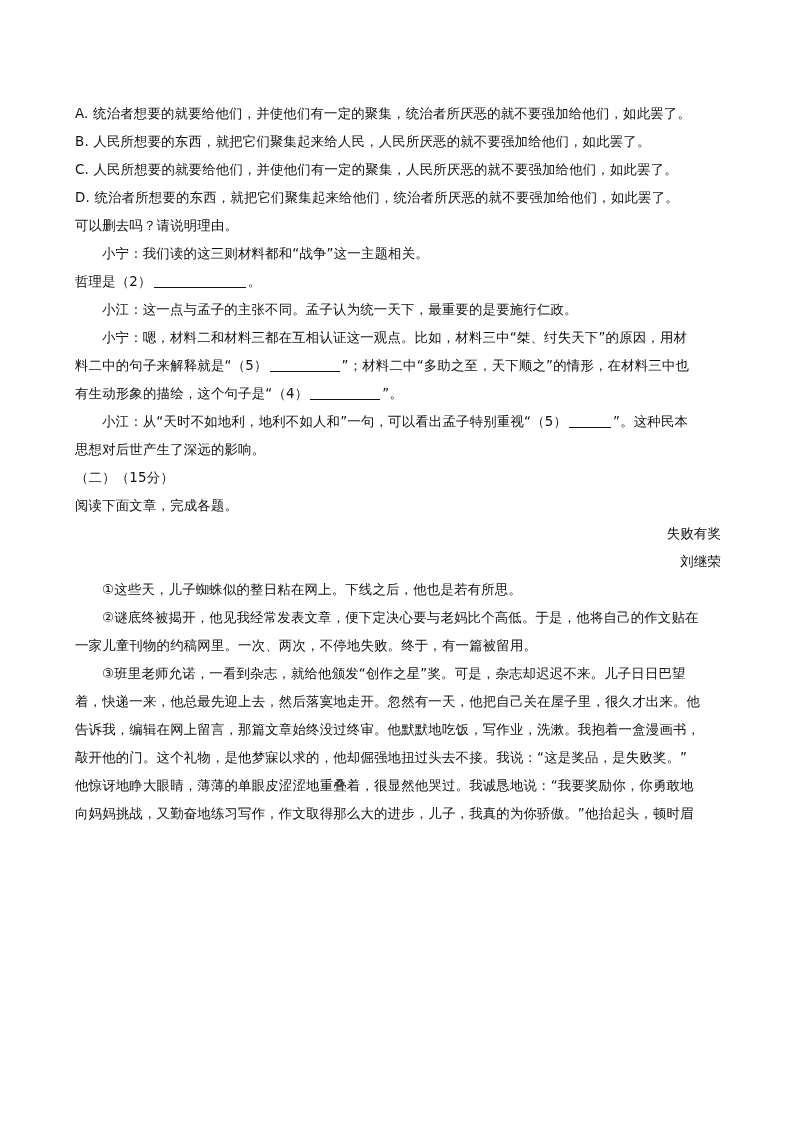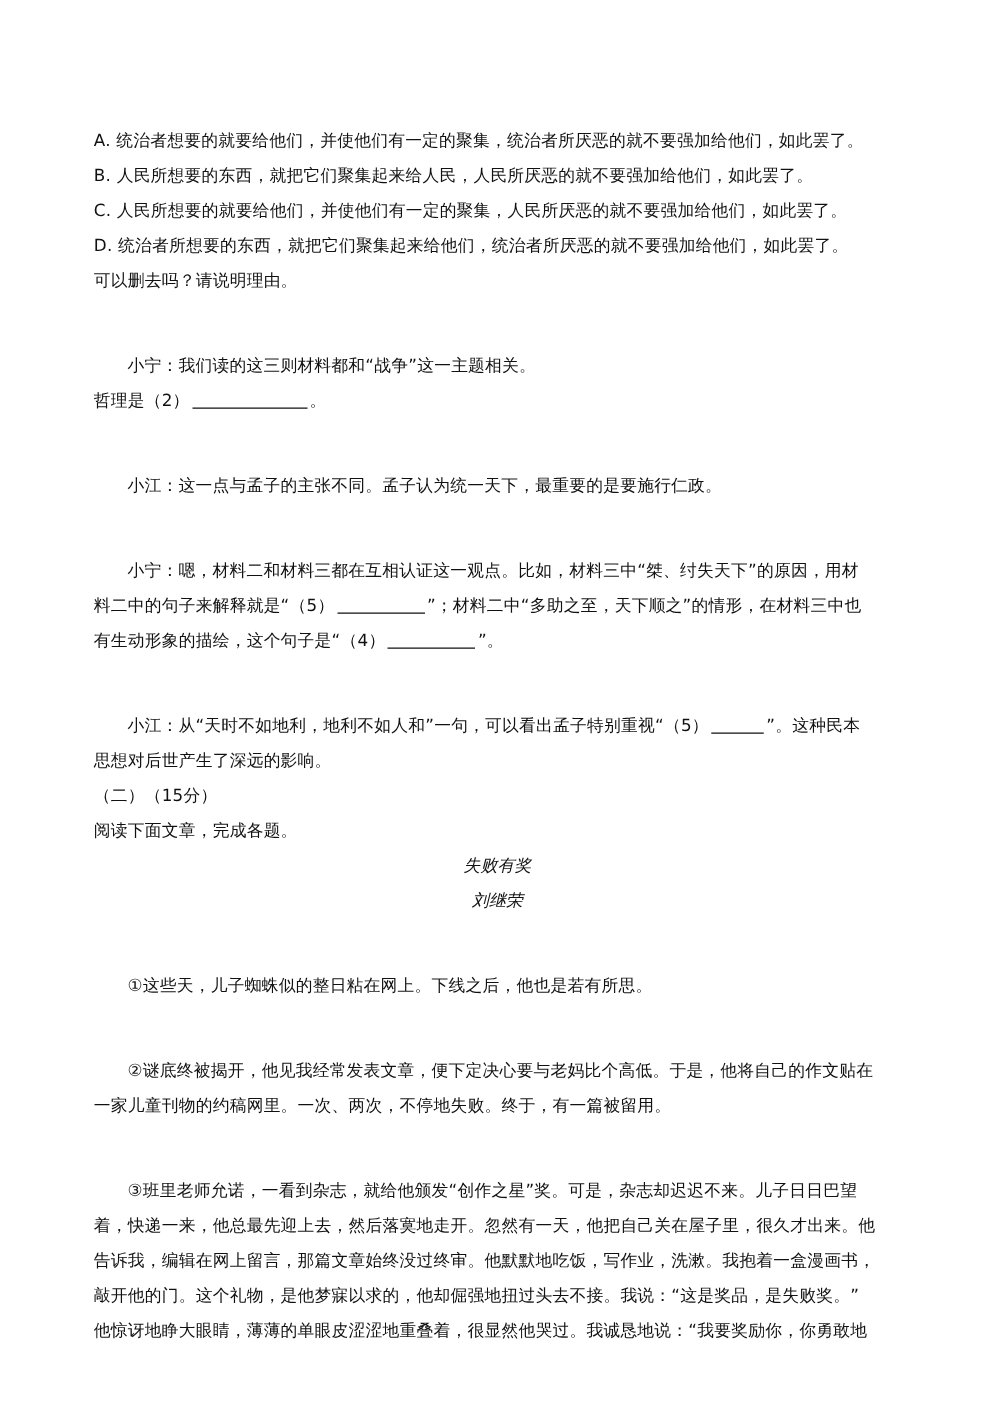--- a/index.html
+++ b/index.html
@@ -1,21 +1,21 @@
 <!DOCTYPE html>
 <html><head>
 <meta charset="utf-8">
 <style>
   html, body { margin: 0; padding: 0; background: #ffffff; }
   body { width: 794px; height: 1123px; position: relative; overflow: hidden;
          font-family: "DejaVu Sans", "Liberation Sans", sans-serif; color: #111; }
   .page { position: absolute; left: 75px; top: 100px; width: 646px; font-size: 13.4px; }
   .line { height: 28px; line-height: 28px; white-space: nowrap; letter-spacing: 0.2px; }
-  .indent { padding-left: 27px; margin-top: 40px; }
-  .center { text-align: center; font-style: italic; }
+  .indent { padding-left: 27px; }
+  .center { text-align: right; }
   .bold { font-weight: normal; }
   .blank { display: inline-block; border-bottom: 1px solid #111; height: 16px; vertical-align: -2px; margin: 0 2px; }
   .b1 { width: 70px; } .b2 { width: 92px; } .b3 { width: 70px; } .b4 { width: 70px; } .b5 { width: 42px; }
 </style>
 </head>
 <body>
 
 <div class="page">
 
   <div class="line"><span>A.</span> <span>统治者想要的就要给他们，并使他们有一定的聚集，统治者所厌恶的就不要强加给他们，如此罢了。</span></div>
@@ -53,15 +53,16 @@
   <div>
     <div class="line indent">②谜底终被揭开，他见我经常发表文章，便下定决心要与老妈比个高低。于是，他将自己的作文贴在</div>
     <div class="line">一家儿童刊物的约稿网里。一次、两次，不停地失败。终于，有一篇被留用。</div>
   </div>
   <div>
     <div class="line indent">③班里老师允诺，一看到杂志，就给他颁发“创作之星”奖。可是，杂志却迟迟不来。儿子日日巴望</div>
     <div class="line">着，快递一来，他总最先迎上去，然后落寞地走开。忽然有一天，他把自己关在屋子里，很久才出来。他</div>
     <div class="line">告诉我，编辑在网上留言，那篇文章始终没过终审。他默默地吃饭，写作业，洗漱。我抱着一盒漫画书，</div>
     <div class="line">敲开他的门。这个礼物，是他梦寐以求的，他却倔强地扭过头去不接。我说：“这是奖品，是失败奖。”</div>
     <div class="line">他惊讶地睁大眼睛，薄薄的单眼皮涩涩地重叠着，很显然他哭过。我诚恳地说：“我要奖励你，你勇敢地</div>
+    <div class="line">向妈妈挑战，又勤奋地练习写作，作文取得那么大的进步，儿子，我真的为你骄傲。”他抬起头，顿时眉</div>
   </div>
 
 </div>
 
 </body></html>

